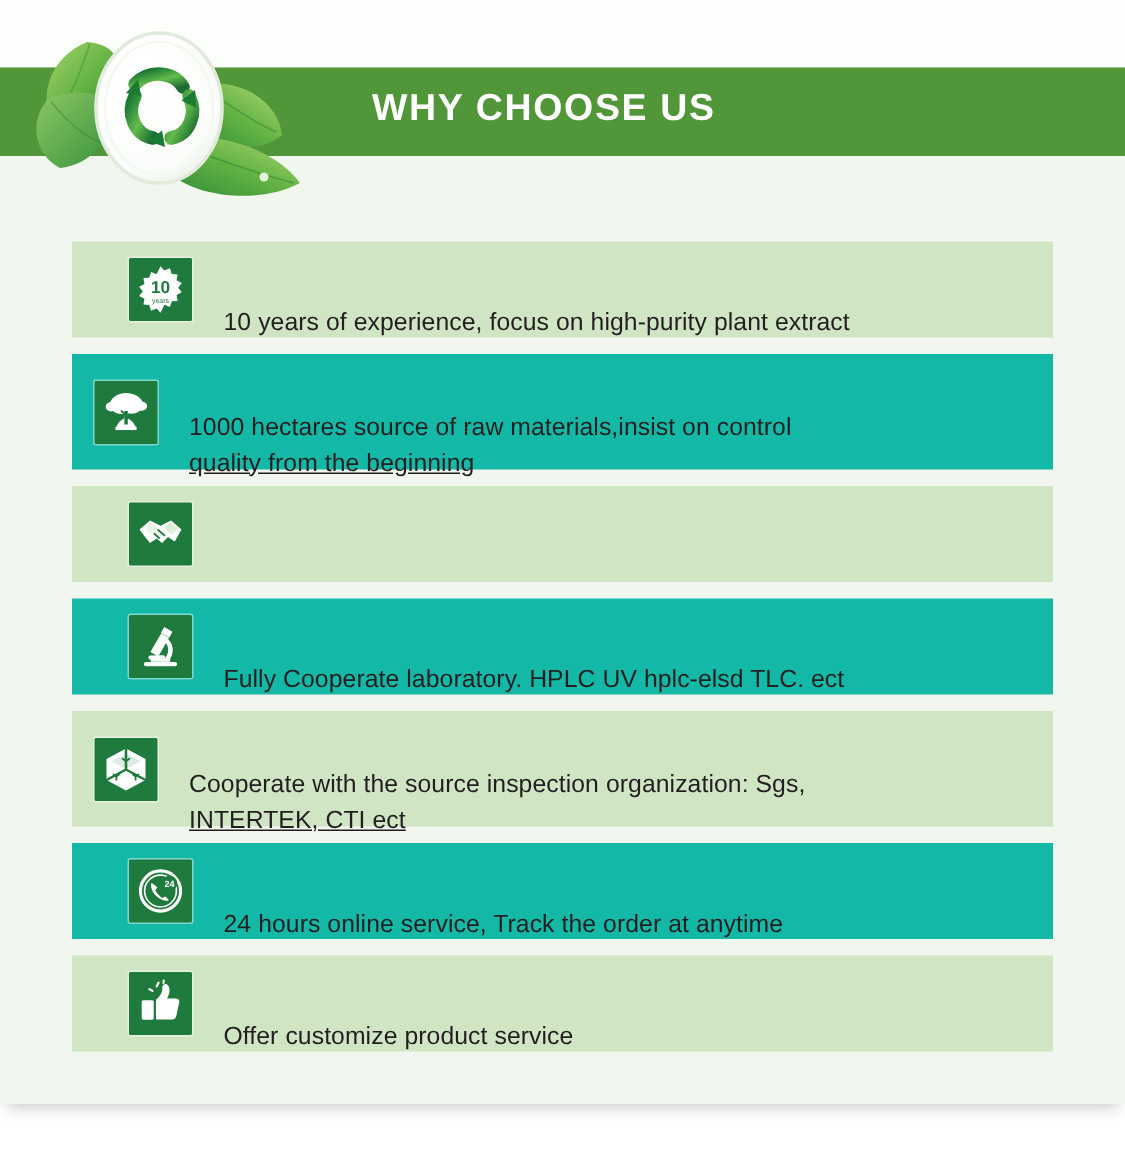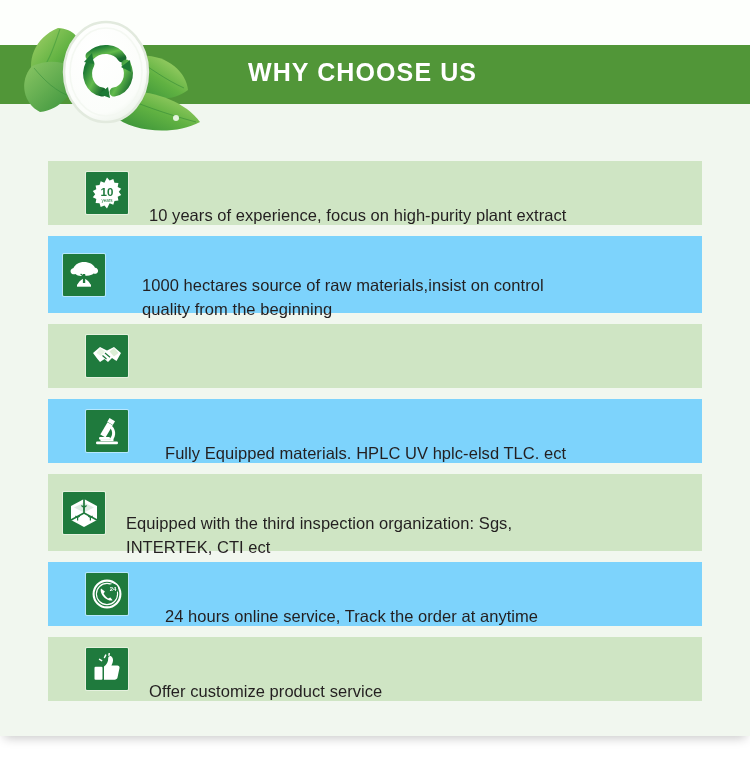--- a/index.html
+++ b/index.html
@@ -75,21 +75,21 @@
   .feature-row {
     position: relative;
     width: 654px;
     box-sizing: border-box;
     display: flex;
     align-items: center;
     margin-bottom: 11px;
     padding: 0 0 0 15px;
     background: #cfe5c4;
   }
-  .feature-row.alt { background: #7dd3fc; gap: 16px; }
+  .feature-row.alt { background: #14b8a6; }
   .feature-row.h1 { height: 64px; padding-left: 38px; }
   .feature-row.h2 { height: 77px; }
   .icon-tile {
     flex: 0 0 auto;
     width: 42px;
     height: 42px;
     background: #1f7a3d;
     border-radius: 1px;
     display: flex;
     align-items: center;
@@ -98,21 +98,21 @@
   }
   .icon-tile svg { display: block; }
   .feature-text {
     margin-left: 21px;
     font-size: 16.5px;
     line-height: 24px;
     color: #231f20;
     letter-spacing: 0.05px;
     margin-top: 44px;
   }
-  .feature-text .line2 { display: block; }
+  .feature-text .line2 { display: block; text-decoration: underline; }
 </style>
 </head>
 <body>
 
 <div class="page">
 
   <div class="panel"></div>
   <div class="panel-top-white"></div>
 
   <div class="header-band"></div>
@@ -225,37 +225,37 @@
         <svg width="32" height="32" viewBox="0 0 32 32">
           <path d="M18.5,3 l5.5,3.2 l-2.2,3.8 l-5.5,-3.2 z" fill="#ffffff"></path>
           <path d="M16.5,7.2 l5.2,3 l-7.2,12.4 l-5.2,-3 z" fill="#ffffff"></path>
           <rect x="8" y="22" width="11" height="2.6" rx="1.1" fill="#ffffff" transform="rotate(-1 13 23)"></rect>
           <path d="M19,9.5 C25,13 26,21 21,26 l-2.2,-2.2 C22.4,20.2 21.8,14.6 17.6,11.8 Z" fill="#ffffff"></path>
           <rect x="5" y="26.4" width="22" height="2.8" rx="1.3" fill="#ffffff"></rect>
           <rect x="9.5" y="24.2" width="13" height="2" fill="#ffffff"></rect>
         </svg>
       </div>
       <div class="feature-text">
-        <span>Fully Equipped materials. HPLC UV hplc-elsd TLC. ect</span>
+        <span>Fully Cooperate laboratory. HPLC UV hplc-elsd TLC. ect</span>
       </div>
     </div>
 
     <div class="feature-row h2">
       <div class="icon-tile">
         <svg width="32" height="32" viewBox="0 0 32 32">
           <path d="M16,2 L29,9 L29,23 L16,30 L3,23 L3,9 Z" fill="#ffffff"></path>
           <path d="M16,2 L16,16 L3,23 M16,16 L29,23" stroke="#1f7a3d" stroke-width="1.7" fill="none"></path>
           <path d="M16,5.5 L26,10.5 L16,15.5 L6,10.5 Z" fill="#1f7a3d" opacity="0.14"></path>
           <path d="M16,8.5 l0,5 M16,10.5 l-2.6,-2 M16,10.5 l2.6,-2" stroke="#1f7a3d" stroke-width="1.3" fill="none"></path>
           <path d="M9.6,19 l0,4.4 M9.6,20.6 l-2.2,-1.6 M9.6,20.6 l2.2,-1.6" stroke="#1f7a3d" stroke-width="1.2" fill="none"></path>
           <path d="M22.4,19 l0,4.4 M22.4,20.6 l-2.2,-1.6 M22.4,20.6 l2.2,-1.6" stroke="#1f7a3d" stroke-width="1.2" fill="none"></path>
         </svg>
       </div>
       <div class="feature-text">
-        <span>Equipped with the third inspection organization: Sgs,</span>
+        <span>Cooperate with the source inspection organization: Sgs,</span>
         <span class="line2">INTERTEK, CTI ect</span>
       </div>
     </div>
 
     <div class="feature-row h1 alt">
       <div class="icon-tile">
         <svg width="32" height="32" viewBox="0 0 32 32">
           <circle cx="16" cy="16" r="13.4" fill="none" stroke="#ffffff" stroke-width="2.1"></circle>
           <circle cx="16" cy="16" r="10.6" fill="none" stroke="#ffffff" stroke-width="1.1"></circle>
           <path d="M10,10.5 C9,12.5 10.4,16.8 13.2,19.4 C16,22 20,23.2 21.6,22.2 l-2.2,-2.6 l-2.3,1 C15.6,19.6 13.4,17.2 12.6,15.6 l1.3,-2.1 z" fill="#ffffff"></path>

